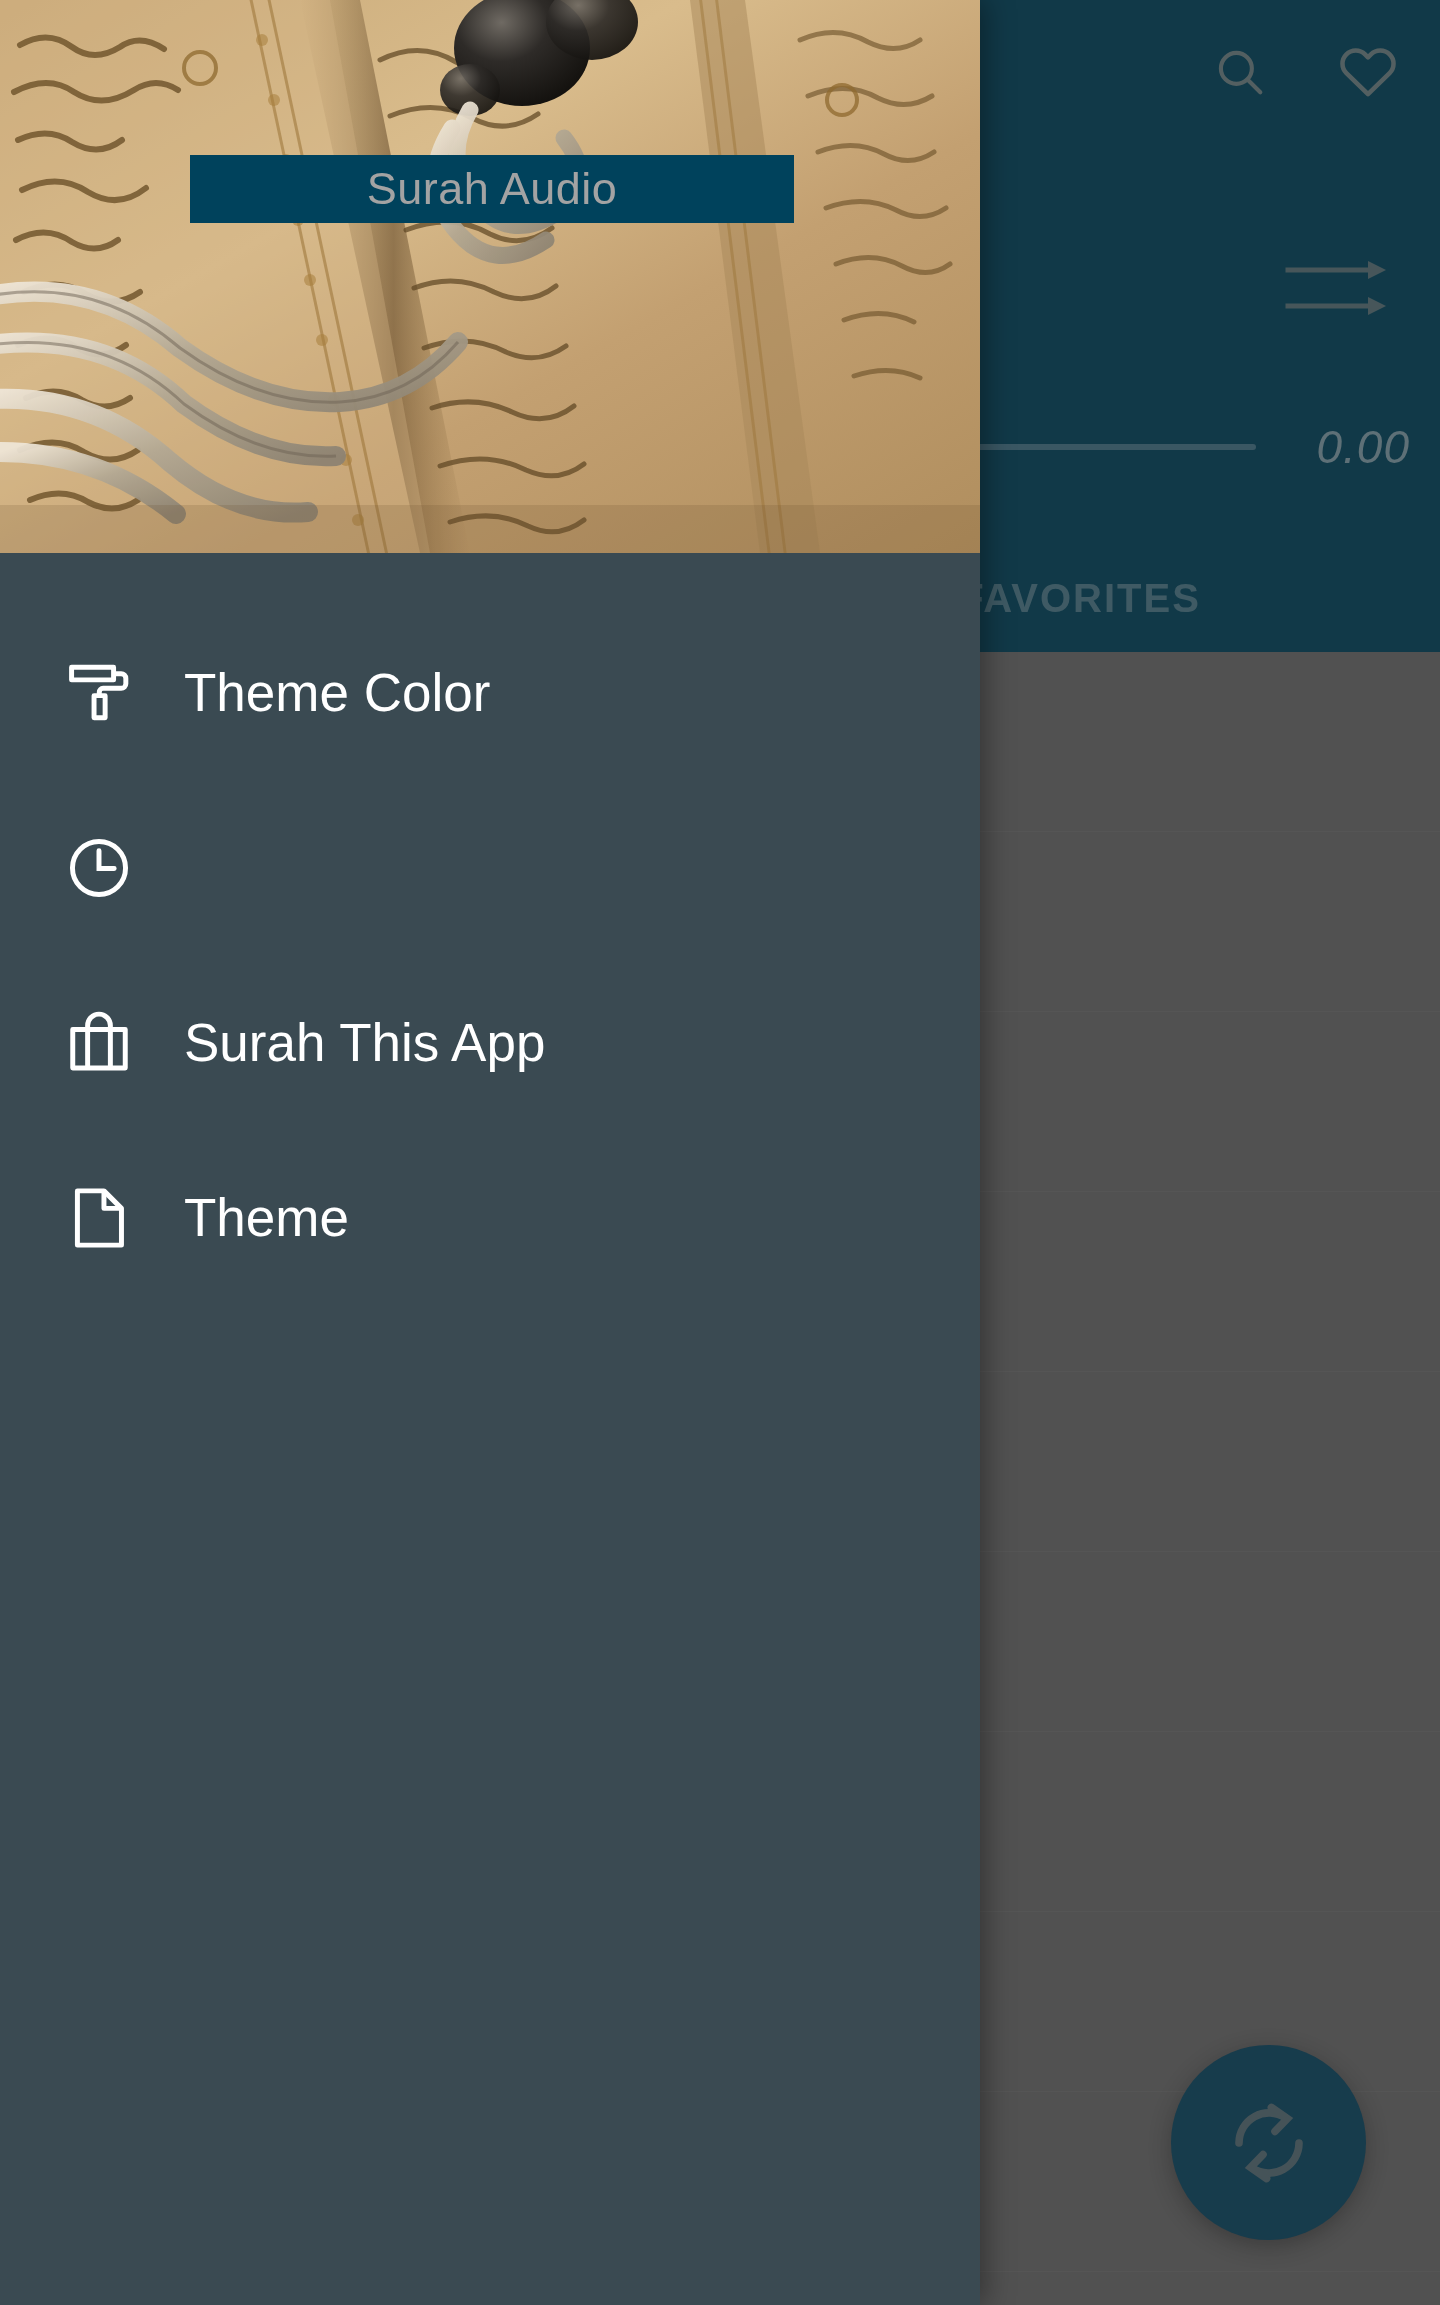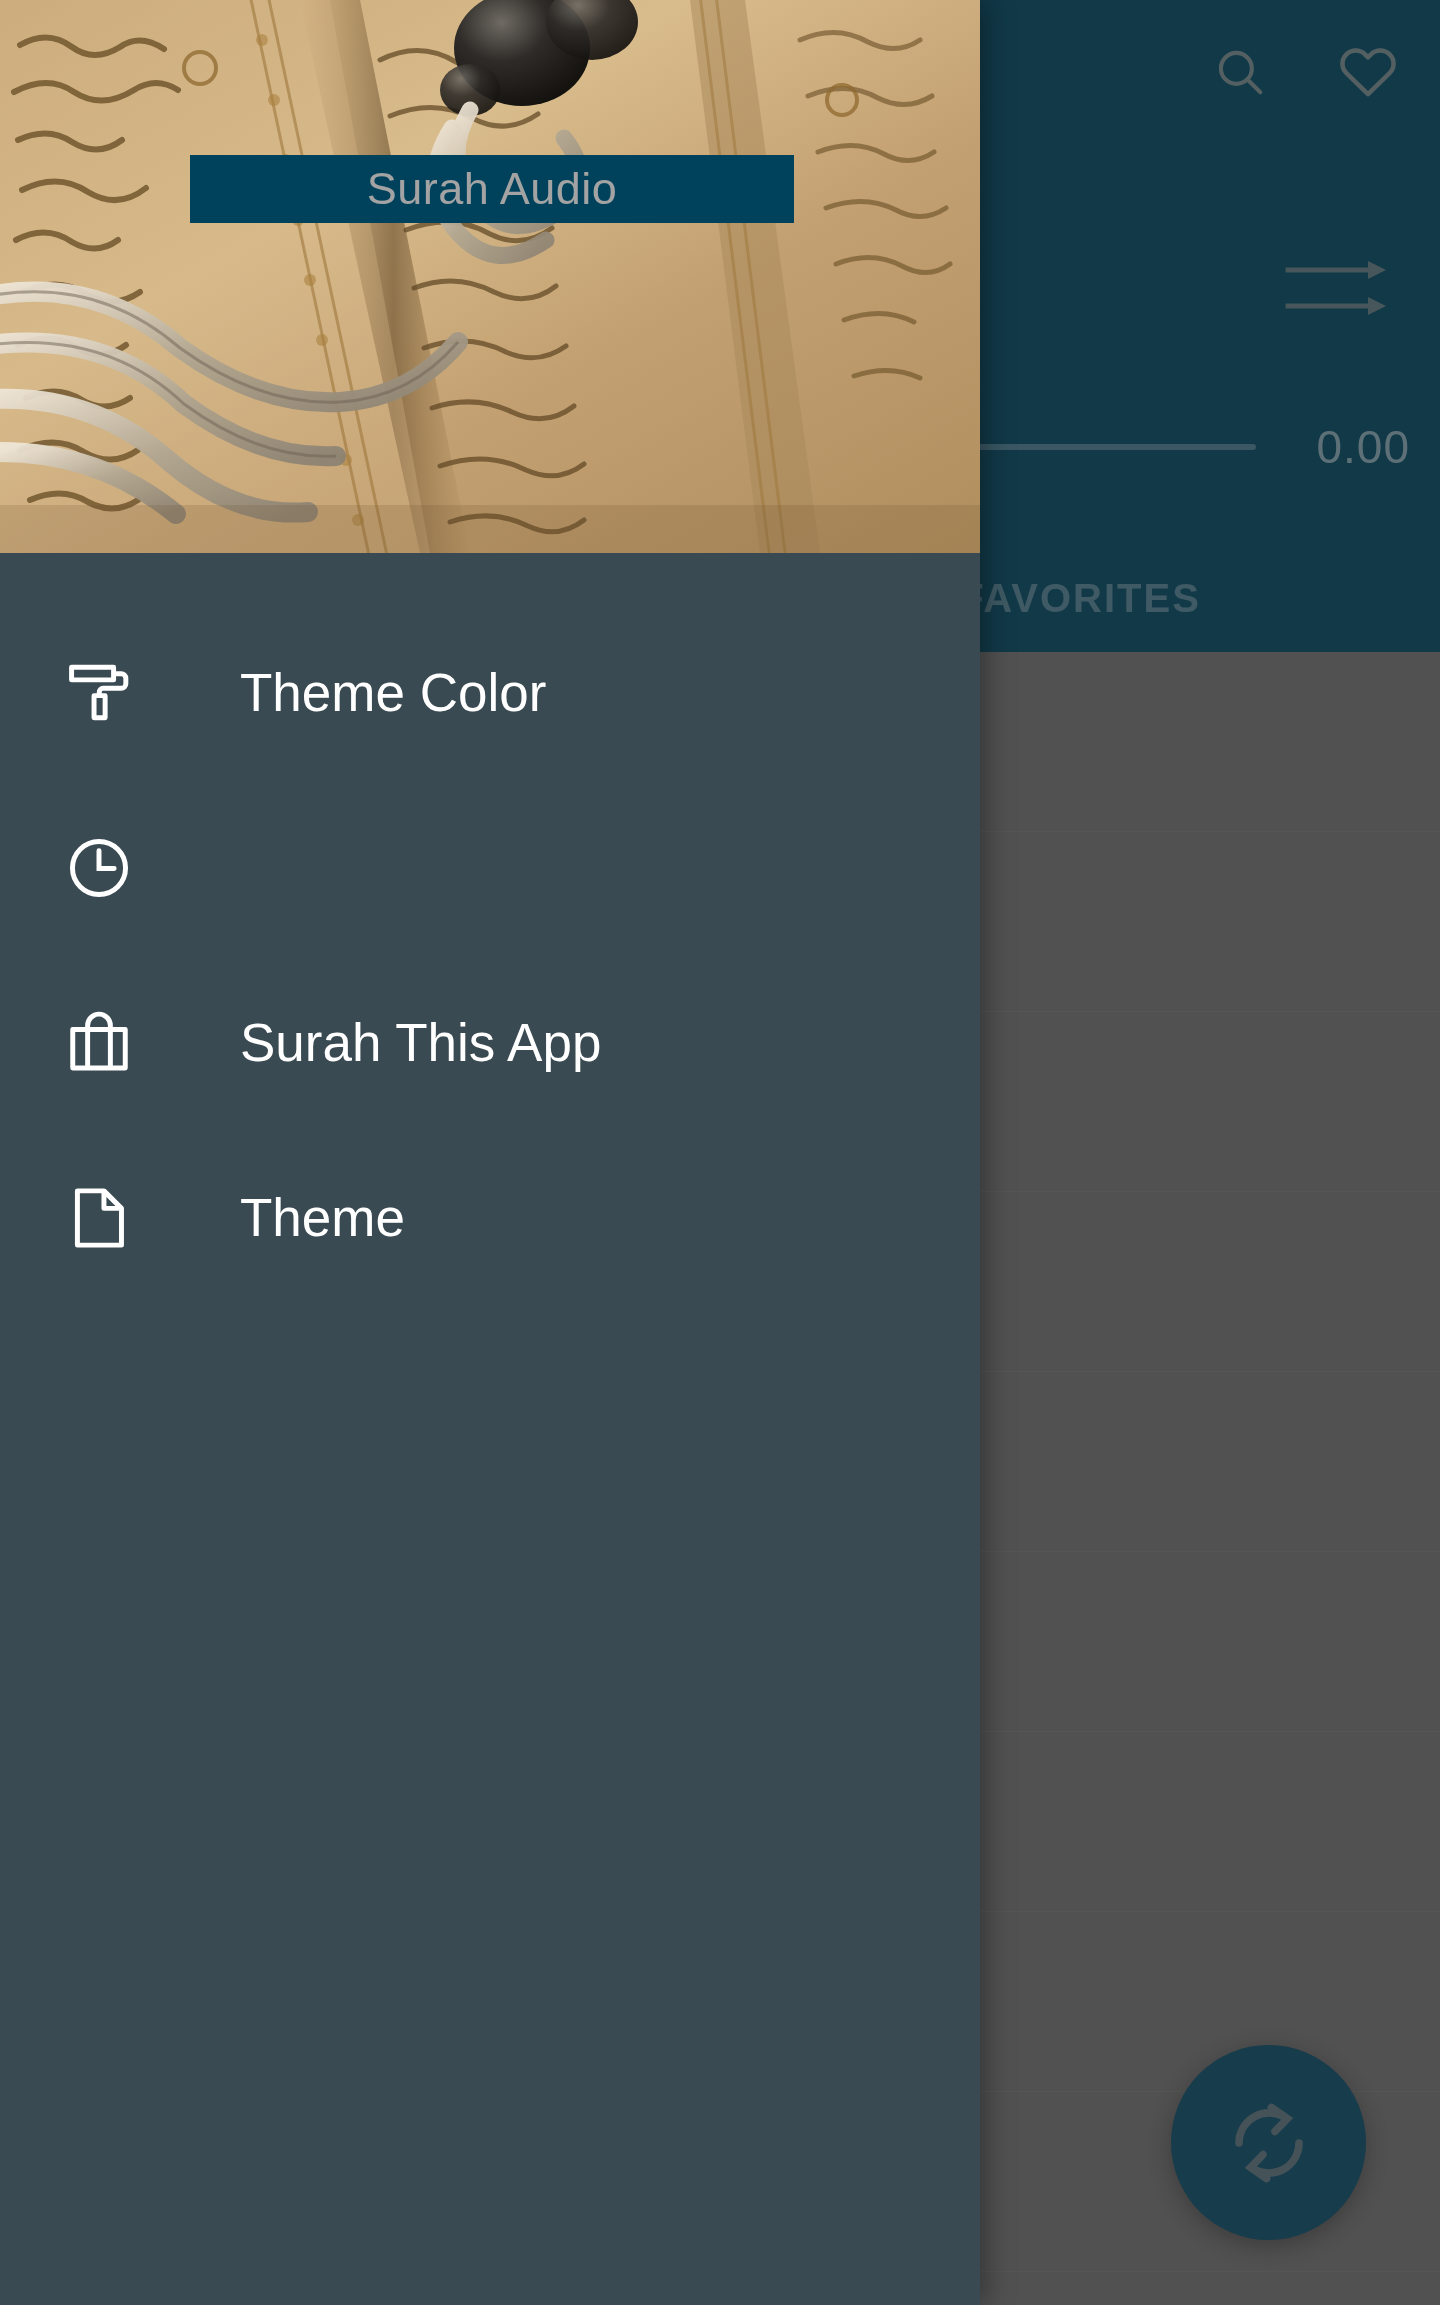--- a/index.html
+++ b/index.html
@@ -64,20 +64,21 @@
     height: 6px;
     background: rgba(190,205,215,.38);
     border-radius: 3px;
   }
   .seek-time {
     color: rgba(214,222,226,.62);
     font-size: 46px;
     letter-spacing: 1px;
     min-width: 128px;
     text-align: right;
+    font-style: italic;
   }
 
   .tabs {
     position: absolute;
     left: 0; right: 0;
     top: 545px;
     height: 107px;
     display: flex;
     align-items: center;
   }
@@ -179,21 +180,21 @@
   .menu-icon {
     width: 74px;
     height: 74px;
     display: flex;
     align-items: center;
     justify-content: center;
     flex: 0 0 74px;
   }
   .menu-icon svg { display: block; }
   .menu-label {
-    margin-left: 104px;
+    margin-left: 48px;
     color: #ffffff;
     font-size: 53px;
     letter-spacing: 0px;
     white-space: nowrap;
   }
 </style>
 </head>
 <body>
 
 <div id="screen">

